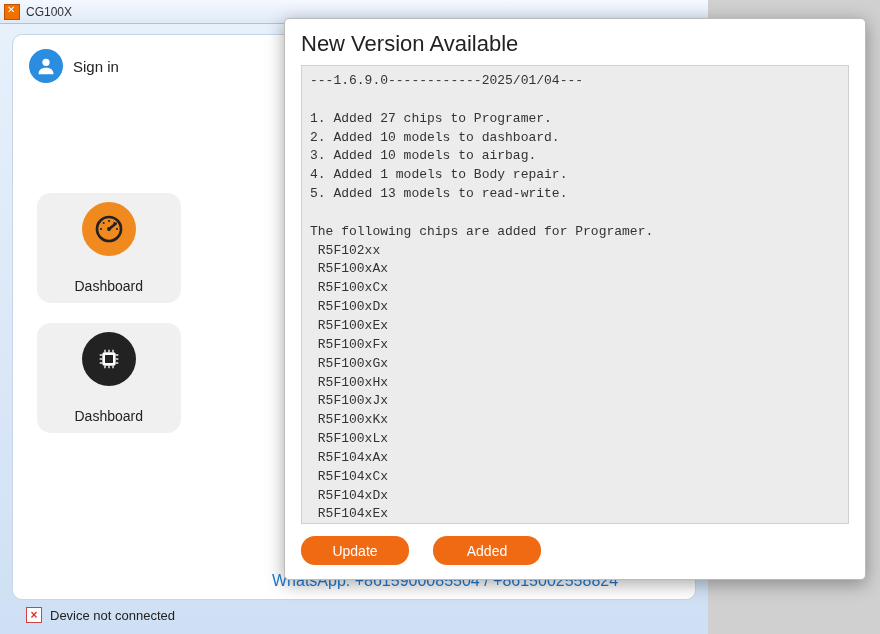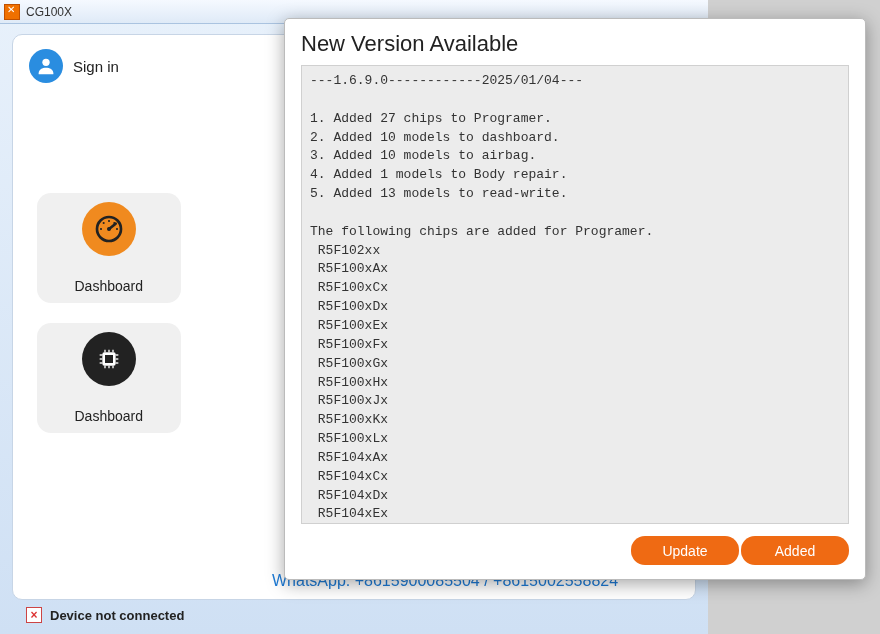--- a/index.html
+++ b/index.html
@@ -109,21 +109,20 @@
 .circle svg { width: 32px; height: 32px; }
 
 .statusbar {
   height: 30px;
   display: flex;
   align-items: center;
   padding: 0 14px;
   font-size: 13px;
   color: #222;
   gap: 8px;
-  font-weight: bold;
 }
 .status-icon {
   width: 16px; height: 16px;
   background: #fff;
   border: 1px solid #c44;
   position: relative;
   display: inline-flex;
   align-items: center;
   justify-content: center;
 }
@@ -176,22 +175,22 @@
   overflow-y: scroll;
   white-space: pre;
   line-height: 1.45;
 }
 .changelog::-webkit-scrollbar { width: 16px; }
 .changelog::-webkit-scrollbar-track { background: #e4e4e4; }
 .changelog::-webkit-scrollbar-thumb { background: #bdbdbd; border: 1px solid #aaa; }
 
 .modal-buttons {
   display: flex;
-  justify-content: flex-end;
-  gap: 2px;
+  justify-content: flex-start;
+  gap: 24px;
   margin-top: 12px;
 }
 .btn {
   min-width: 108px;
   height: 29px;
   border: none;
   border-radius: 14px;
   background: #ef6a13;
   color: #fff;
   font-size: 14px;

